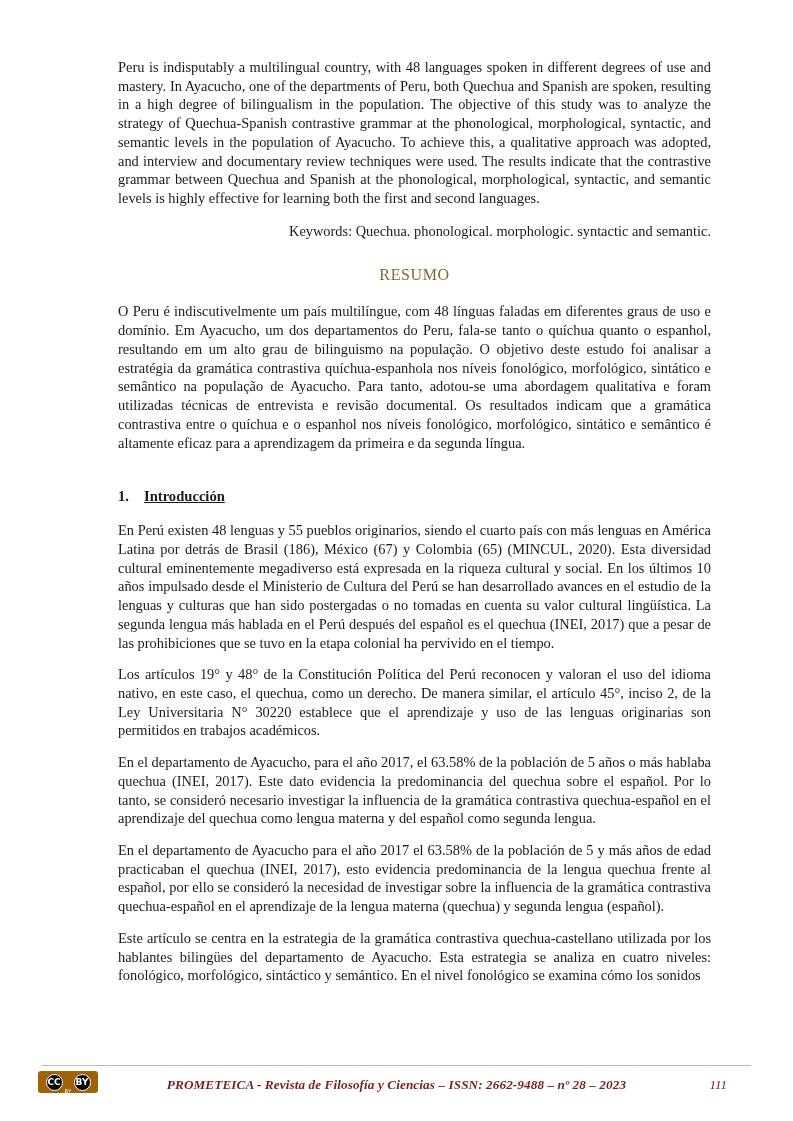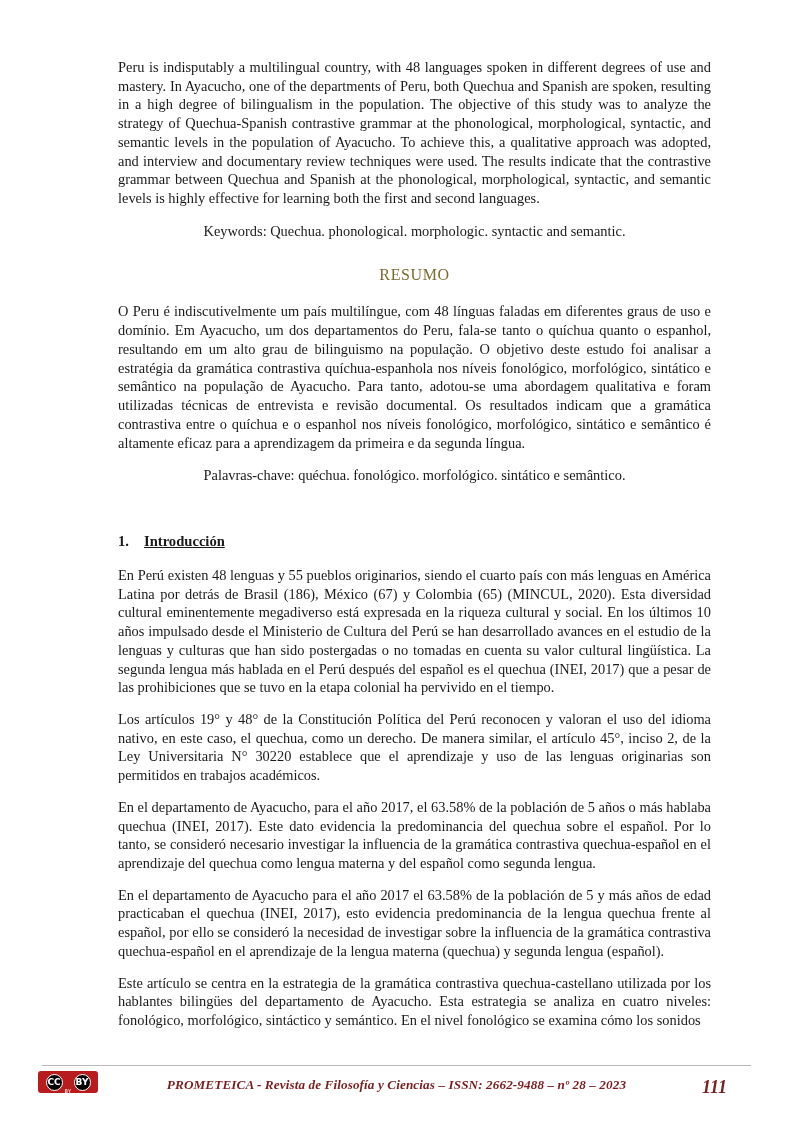--- a/index.html
+++ b/index.html
@@ -31,21 +31,21 @@
     text-justify: inter-word;
     hyphens: none;
   }
   p.tight {
     margin-bottom: 13px;
   }
   .keywords {
     margin: 0 0 26px 0;
     font-size: 14.4px;
     line-height: 1.30;
-    text-align: center;
+    text-align: right;
   }
   .section-heading-center {
     text-align: center;
     color: #7a6a30;
     font-size: 16px;
     letter-spacing: 0.6px;
     margin: 0 0 18px 0;
   }
   .section-number-heading {
     font-size: 14.6px;
@@ -84,32 +84,32 @@
     font-size: 13.2px;
     font-style: italic;
     font-weight: bold;
     color: #7a1f1f;
     letter-spacing: 0.1px;
   }
   .footer-page {
     position: absolute;
     right: 66px;
     top: 18px;
-    font-size: 18px;
+    font-size: 13px;
     font-style: italic;
-    font-weight: bold;
+    font-weight: normal;
     color: #7a1f1f;
   }
   .cc-badge {
     position: absolute;
     left: 38px;
     top: 12px;
     width: 60px;
     height: 22px;
-    background: #b91c1c;
+    background: #a16207;
     border-radius: 3px;
     display: flex;
     align-items: center;
     justify-content: space-around;
     padding: 0 2px;
     box-sizing: border-box;
   }
   .cc-badge .circle {
     width: 15px;
     height: 15px;
@@ -143,21 +143,20 @@
 <div class="page">
 
   <p class="body-text">Peru is indisputably a multilingual country, with 48 languages spoken in different degrees of use and mastery. In Ayacucho, one of the departments of Peru, both Quechua and Spanish are spoken, resulting in a high degree of bilingualism in the population. The objective of this study was to analyze the strategy of Quechua-Spanish contrastive grammar at the phonological, morphological, syntactic, and semantic levels in the population of Ayacucho. To achieve this, a qualitative approach was adopted, and interview and documentary review techniques were used. The results indicate that the contrastive grammar between Quechua and Spanish at the phonological, morphological, syntactic, and semantic levels is highly effective for learning both the first and second languages.</p>
 
   <p class="keywords">Keywords: Quechua. phonological. morphologic. syntactic and semantic.</p>
 
   <div class="section-heading-center">RESUMO</div>
 
   <p class="body-text">O Peru é indiscutivelmente um país multilíngue, com 48 línguas faladas em diferentes graus de uso e domínio. Em Ayacucho, um dos departamentos do Peru, fala-se tanto o quíchua quanto o espanhol, resultando em um alto grau de bilinguismo na população. O objetivo deste estudo foi analisar a estratégia da gramática contrastiva quíchua-espanhola nos níveis fonológico, morfológico, sintático e semântico na população de Ayacucho. Para tanto, adotou-se uma abordagem qualitativa e foram utilizadas técnicas de entrevista e revisão documental. Os resultados indicam que a gramática contrastiva entre o quíchua e o espanhol nos níveis fonológico, morfológico, sintático e semântico é altamente eficaz para a aprendizagem da primeira e da segunda língua.</p>
 
-  <p class="keywords">Palavras-chave: quéchua. fonológico. morfológico. sintático e semântico.</p>
 
   <div class="gap-before-intro"></div>
 
   <div class="section-number-heading">
     <span class="num">1.</span><span>Introducción</span>
   </div>
 
   <p class="body-text tight">En Perú existen 48 lenguas y 55 pueblos originarios, siendo el cuarto país con más lenguas en América Latina por detrás de Brasil (186), México (67) y Colombia (65) (MINCUL, 2020). Esta diversidad cultural eminentemente megadiverso está expresada en la riqueza cultural y social. En los últimos 10 años impulsado desde el Ministerio de Cultura del Perú se han desarrollado avances en el estudio de la lenguas y culturas que han sido postergadas o no tomadas en cuenta su valor cultural lingüística. La segunda lengua más hablada en el Perú después del español es el quechua (INEI, 2017) que a pesar de las prohibiciones que se tuvo en la etapa colonial ha pervivido en el tiempo.</p>
   <p class="body-text tight">Los artículos 19° y 48° de la Constitución Política del Perú reconocen y valoran el uso del idioma nativo, en este caso, el quechua, como un derecho. De manera similar, el artículo 45°, inciso 2, de la Ley Universitaria N° 30220 establece que el aprendizaje y uso de las lenguas originarias son permitidos en trabajos académicos.</p>
   <p class="body-text tight">En el departamento de Ayacucho, para el año 2017, el 63.58% de la población de 5 años o más hablaba quechua (INEI, 2017). Este dato evidencia la predominancia del quechua sobre el español. Por lo tanto, se consideró necesario investigar la influencia de la gramática contrastiva quechua-español en el aprendizaje del quechua como lengua materna y del español como segunda lengua.</p>

